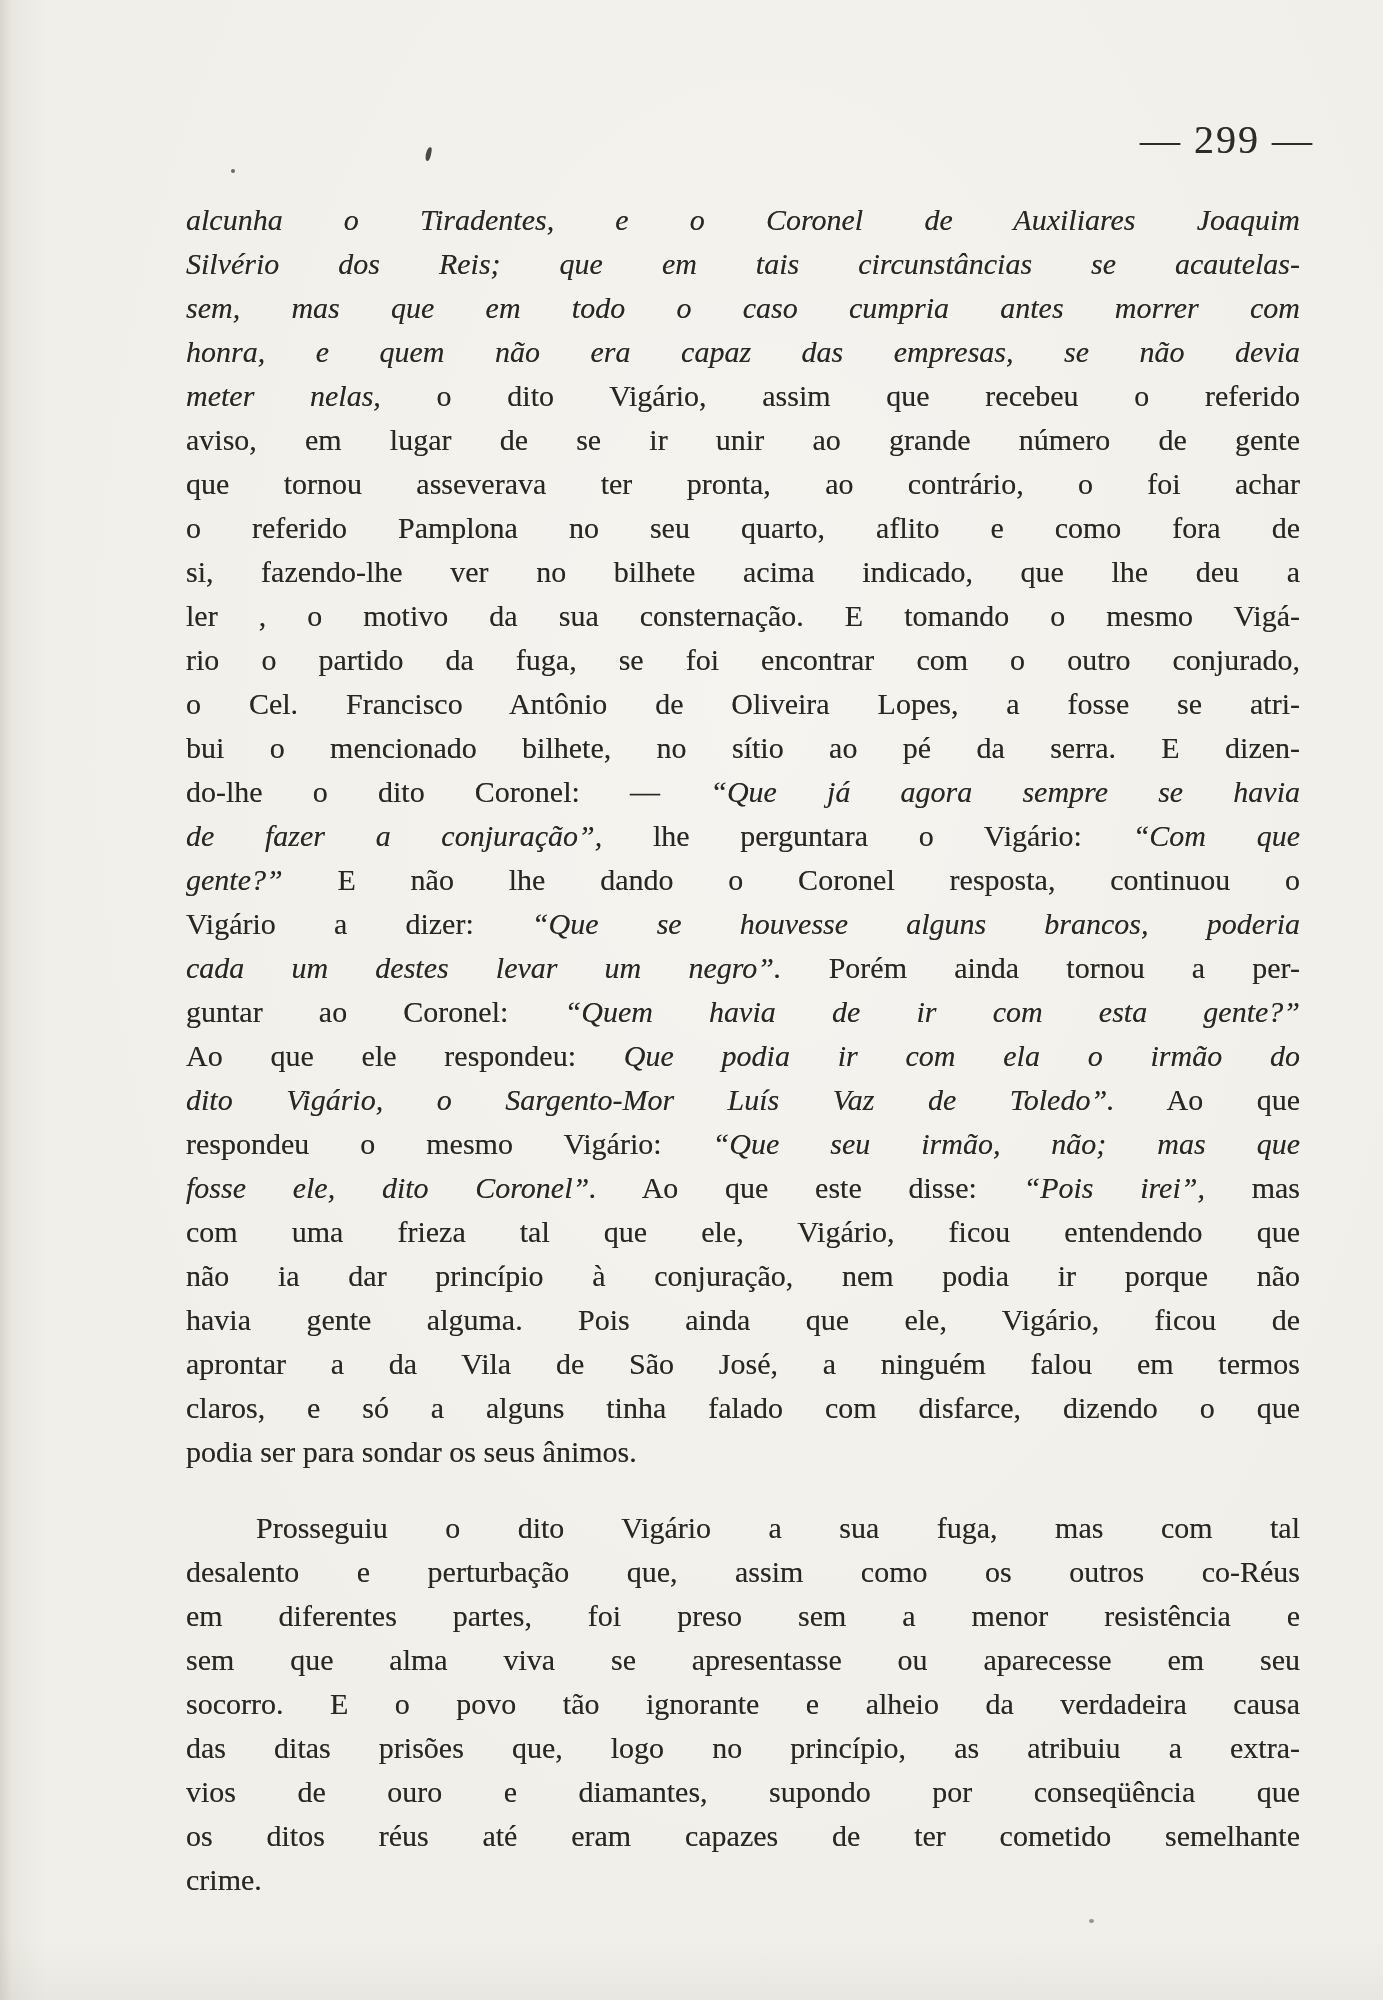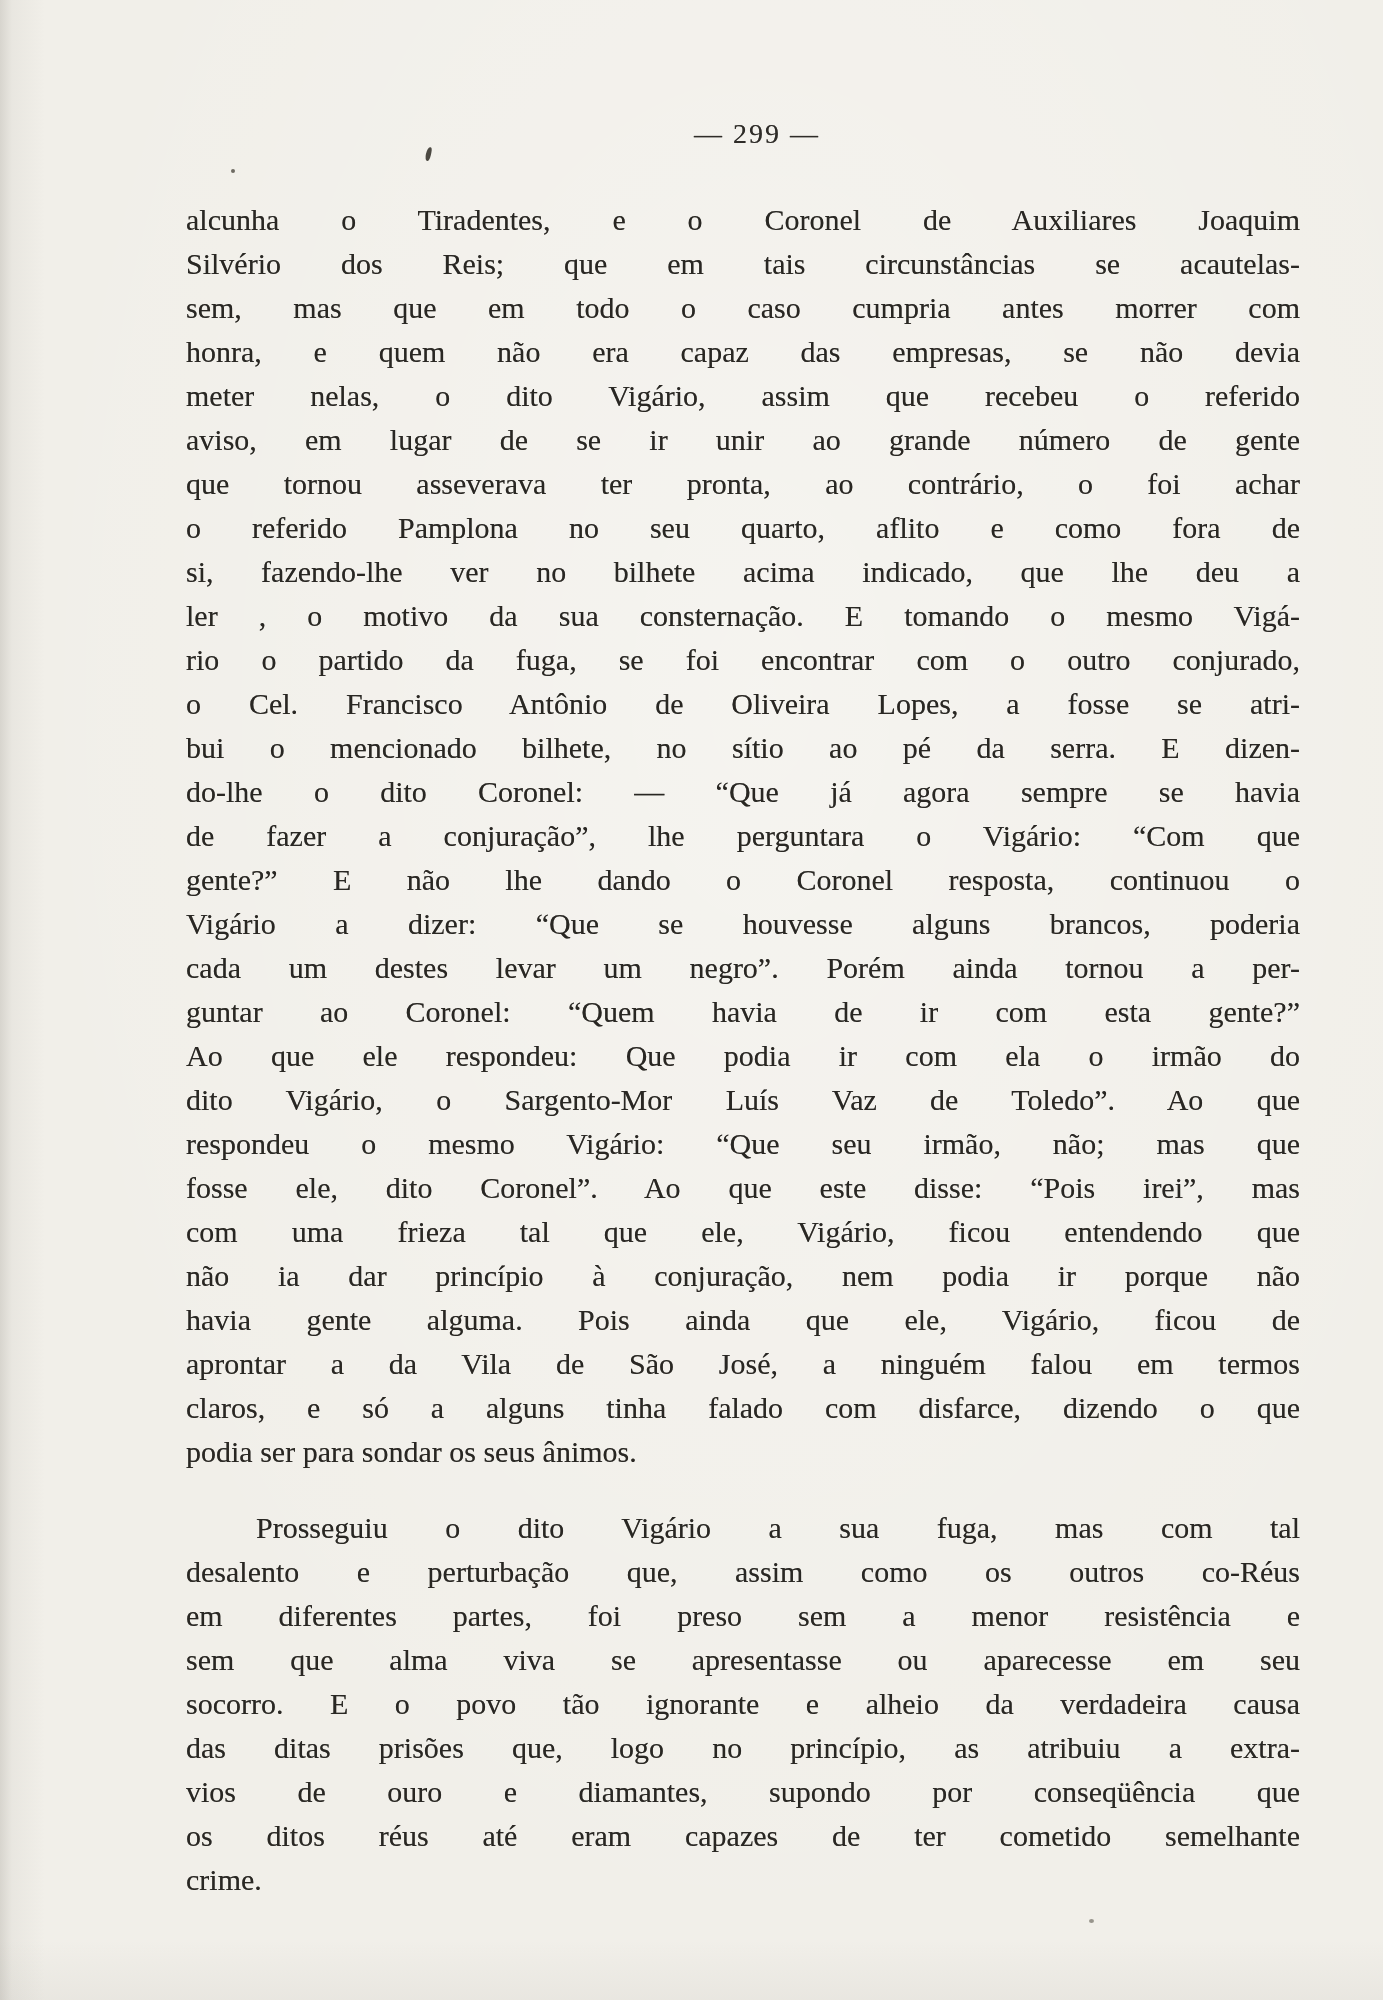--- a/index.html
+++ b/index.html
@@ -15,22 +15,22 @@
     color: #292723;
     background:
       linear-gradient(90deg, rgba(80,75,65,0.16), rgba(80,75,65,0.05) 12px, rgba(80,75,65,0.0) 45px),
       linear-gradient(0deg, rgba(80,75,65,0.05), rgba(80,75,65,0.0) 60px),
       radial-gradient(ellipse at 55% 35%, rgba(255,255,255,0.30), rgba(255,255,255,0) 70%),
       #f1efe9;
   }
   .page-header {
     position: absolute;
     left: 200px; top: 120px; width: 1114px;
-    text-align: center;
-    font-size: 28px;
+    text-align: right;
+    font-size: 40px;
     line-height: 1;
     color: #2e2c28;
     letter-spacing: 2px;
     text-shadow: 0 0 0.5px rgba(40,38,34,0.55);
   }
   .text-block {
     position: absolute;
     left: 186px; top: 198px; width: 1114px;
     font-size: 30px;
     line-height: 44px;
@@ -38,21 +38,21 @@
   }
   .para + .para { margin-top: 32px; }
   .line {
     height: 44px;
     overflow: hidden;
     text-align: justify;
     text-align-last: justify;
   }
   .line.last { text-align: right; text-align-last: left; }
   .line.indent { padding-left: 70px; }
-  .seg.i { }
+  .seg.i { font-style: italic; }
   .speck { position: absolute; background: #55524a; }
   .speck.comma {
     left: 426px; top: 147px; width: 5px; height: 14px;
     border-radius: 60% 40% 50% 50%; transform: rotate(12deg);
     background: #4c4942;
   }
   .speck.dot1 { left: 231px; top: 169px; width: 4px; height: 4px; border-radius: 50%; background: #6e6b63; }
   .speck.dot2 { left: 1089px; top: 1919px; width: 5px; height: 4px; border-radius: 50%; background: #97948c; }
 </style>
 </head>

